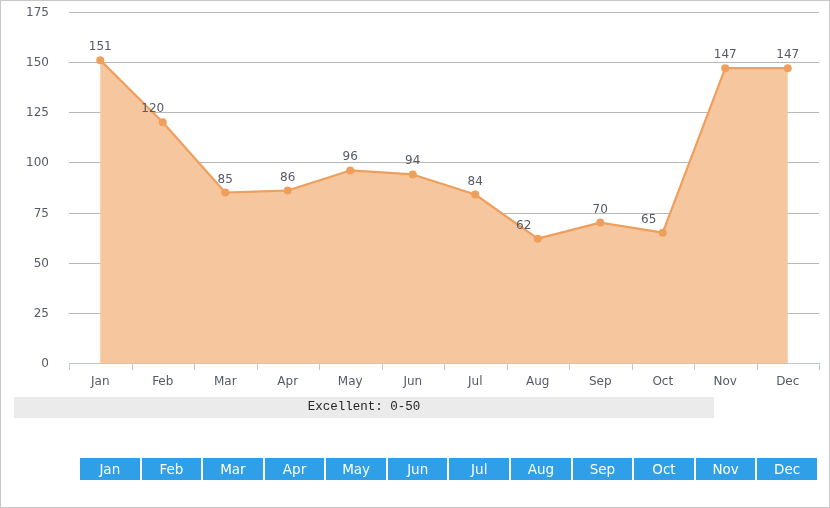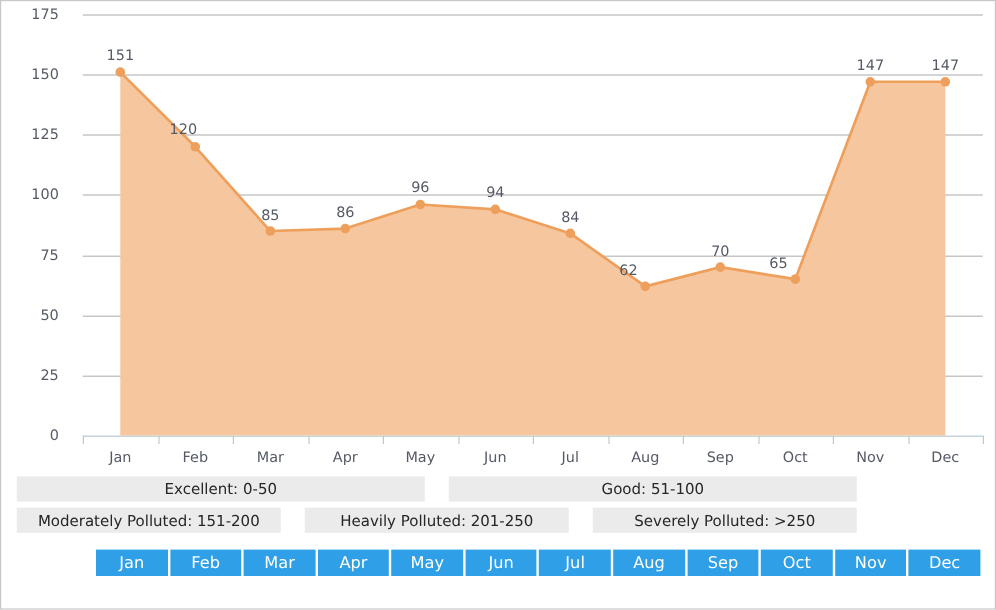--- a/index.html
+++ b/index.html
@@ -93,20 +93,21 @@
     height: 352px;
     overflow: visible;
   }
 
   
   #legend {
     position: absolute;
     left: 13px;
     top: 396px;
     width: 700px;
+    font-family: Liberation Mono, monospace;
   }
   .legend-row {
     display: flex;
     gap: 20px;
     margin-bottom: 5px;
   }
   .legend-cell {
     flex: 1 1 0;
     background: #ebebeb;
     color: #262626;
@@ -241,26 +242,20 @@
           <div class="point-label" style="left: 579.75px; top: 200.629px; transform: translateX(-50%);">65</div>
           <div class="point-label" style="left: 656.25px; top: 36.16px; transform: translateX(-50%);">147</div>
           <div class="point-label" style="left: 718.75px; top: 36.16px; transform: translateX(-50%);">147</div>
         </div>
     </div>
   </div>
 
   <div id="legend">
     <div class="legend-row">
       <div class="legend-cell">Excellent: 0-50</div>
-      <div class="legend-cell">Good: 51-100</div>
-    </div>
-    <div class="legend-row">
-      <div class="legend-cell">Moderately Polluted: 151-200</div>
-      <div class="legend-cell">Heavily Polluted: 201-250</div>
-      <div class="legend-cell">Severely Polluted: &gt;250</div>
     </div>
   </div>
 
   <table id="data-table">
     <tbody>
       <tr id="table-header-row">
           <td class="corner-blank first-col"></td>
           <td class="col-head">Jan</td>
           <td class="col-head">Feb</td>
           <td class="col-head">Mar</td>

